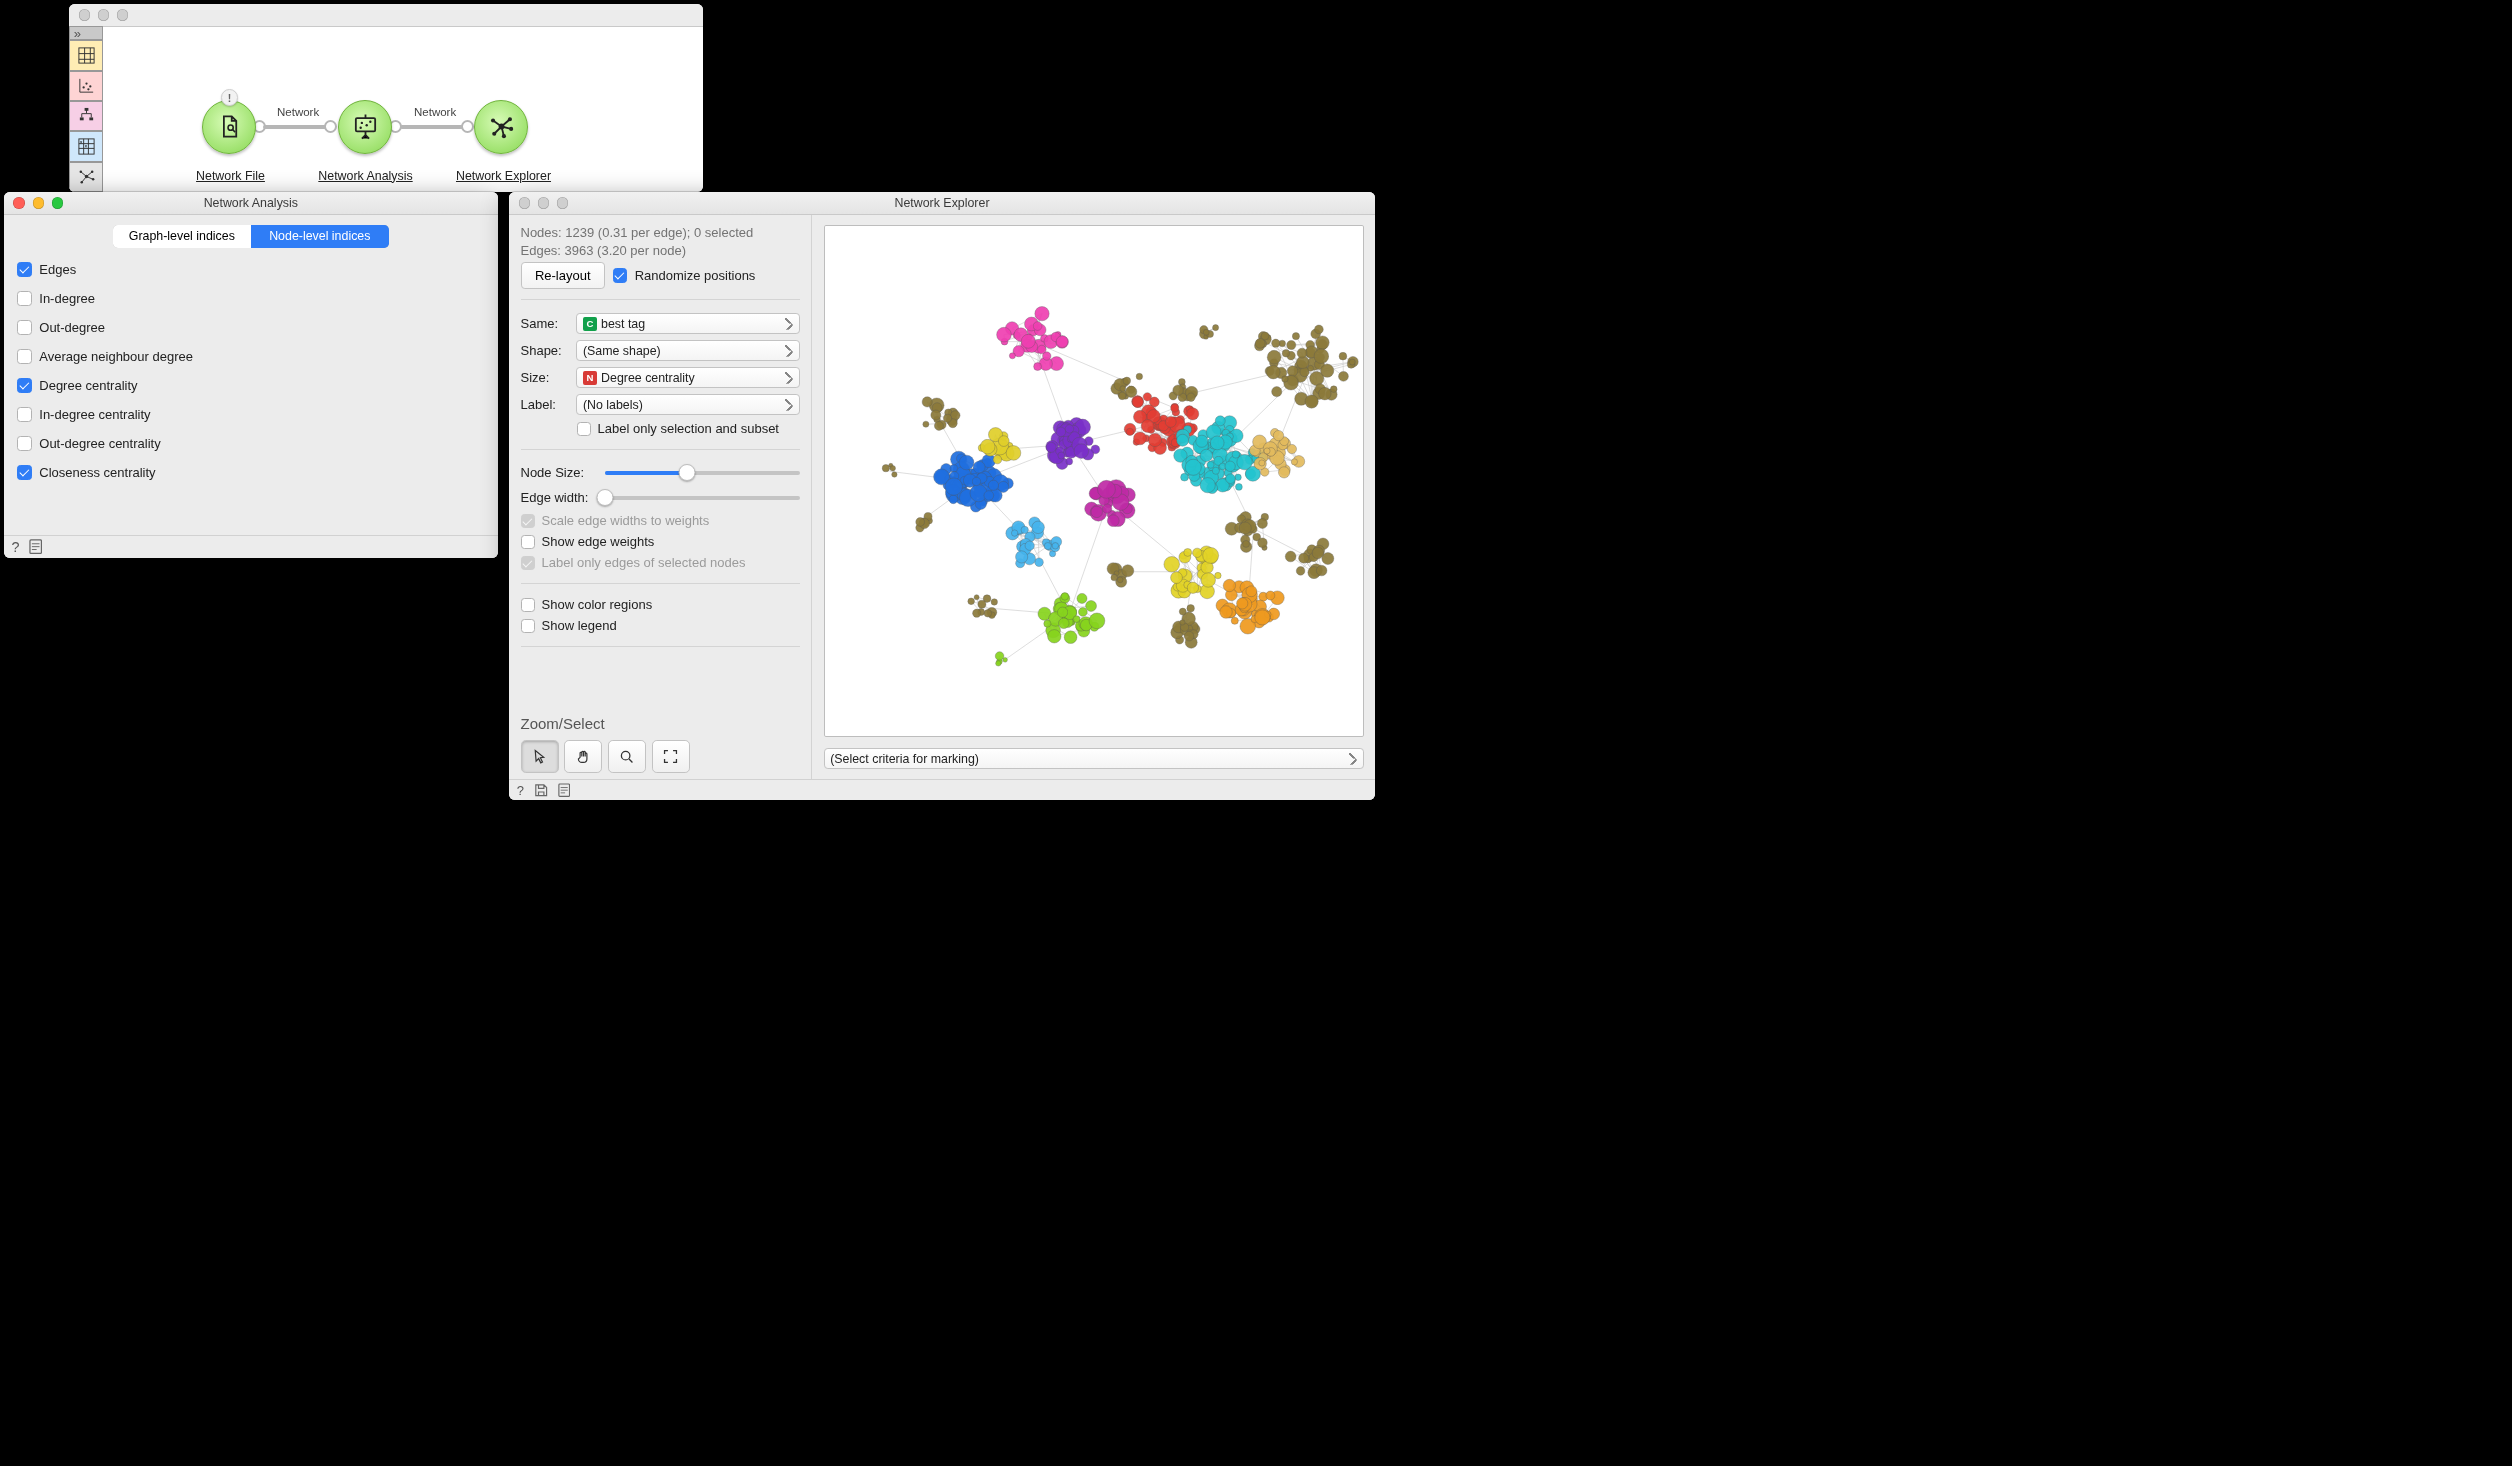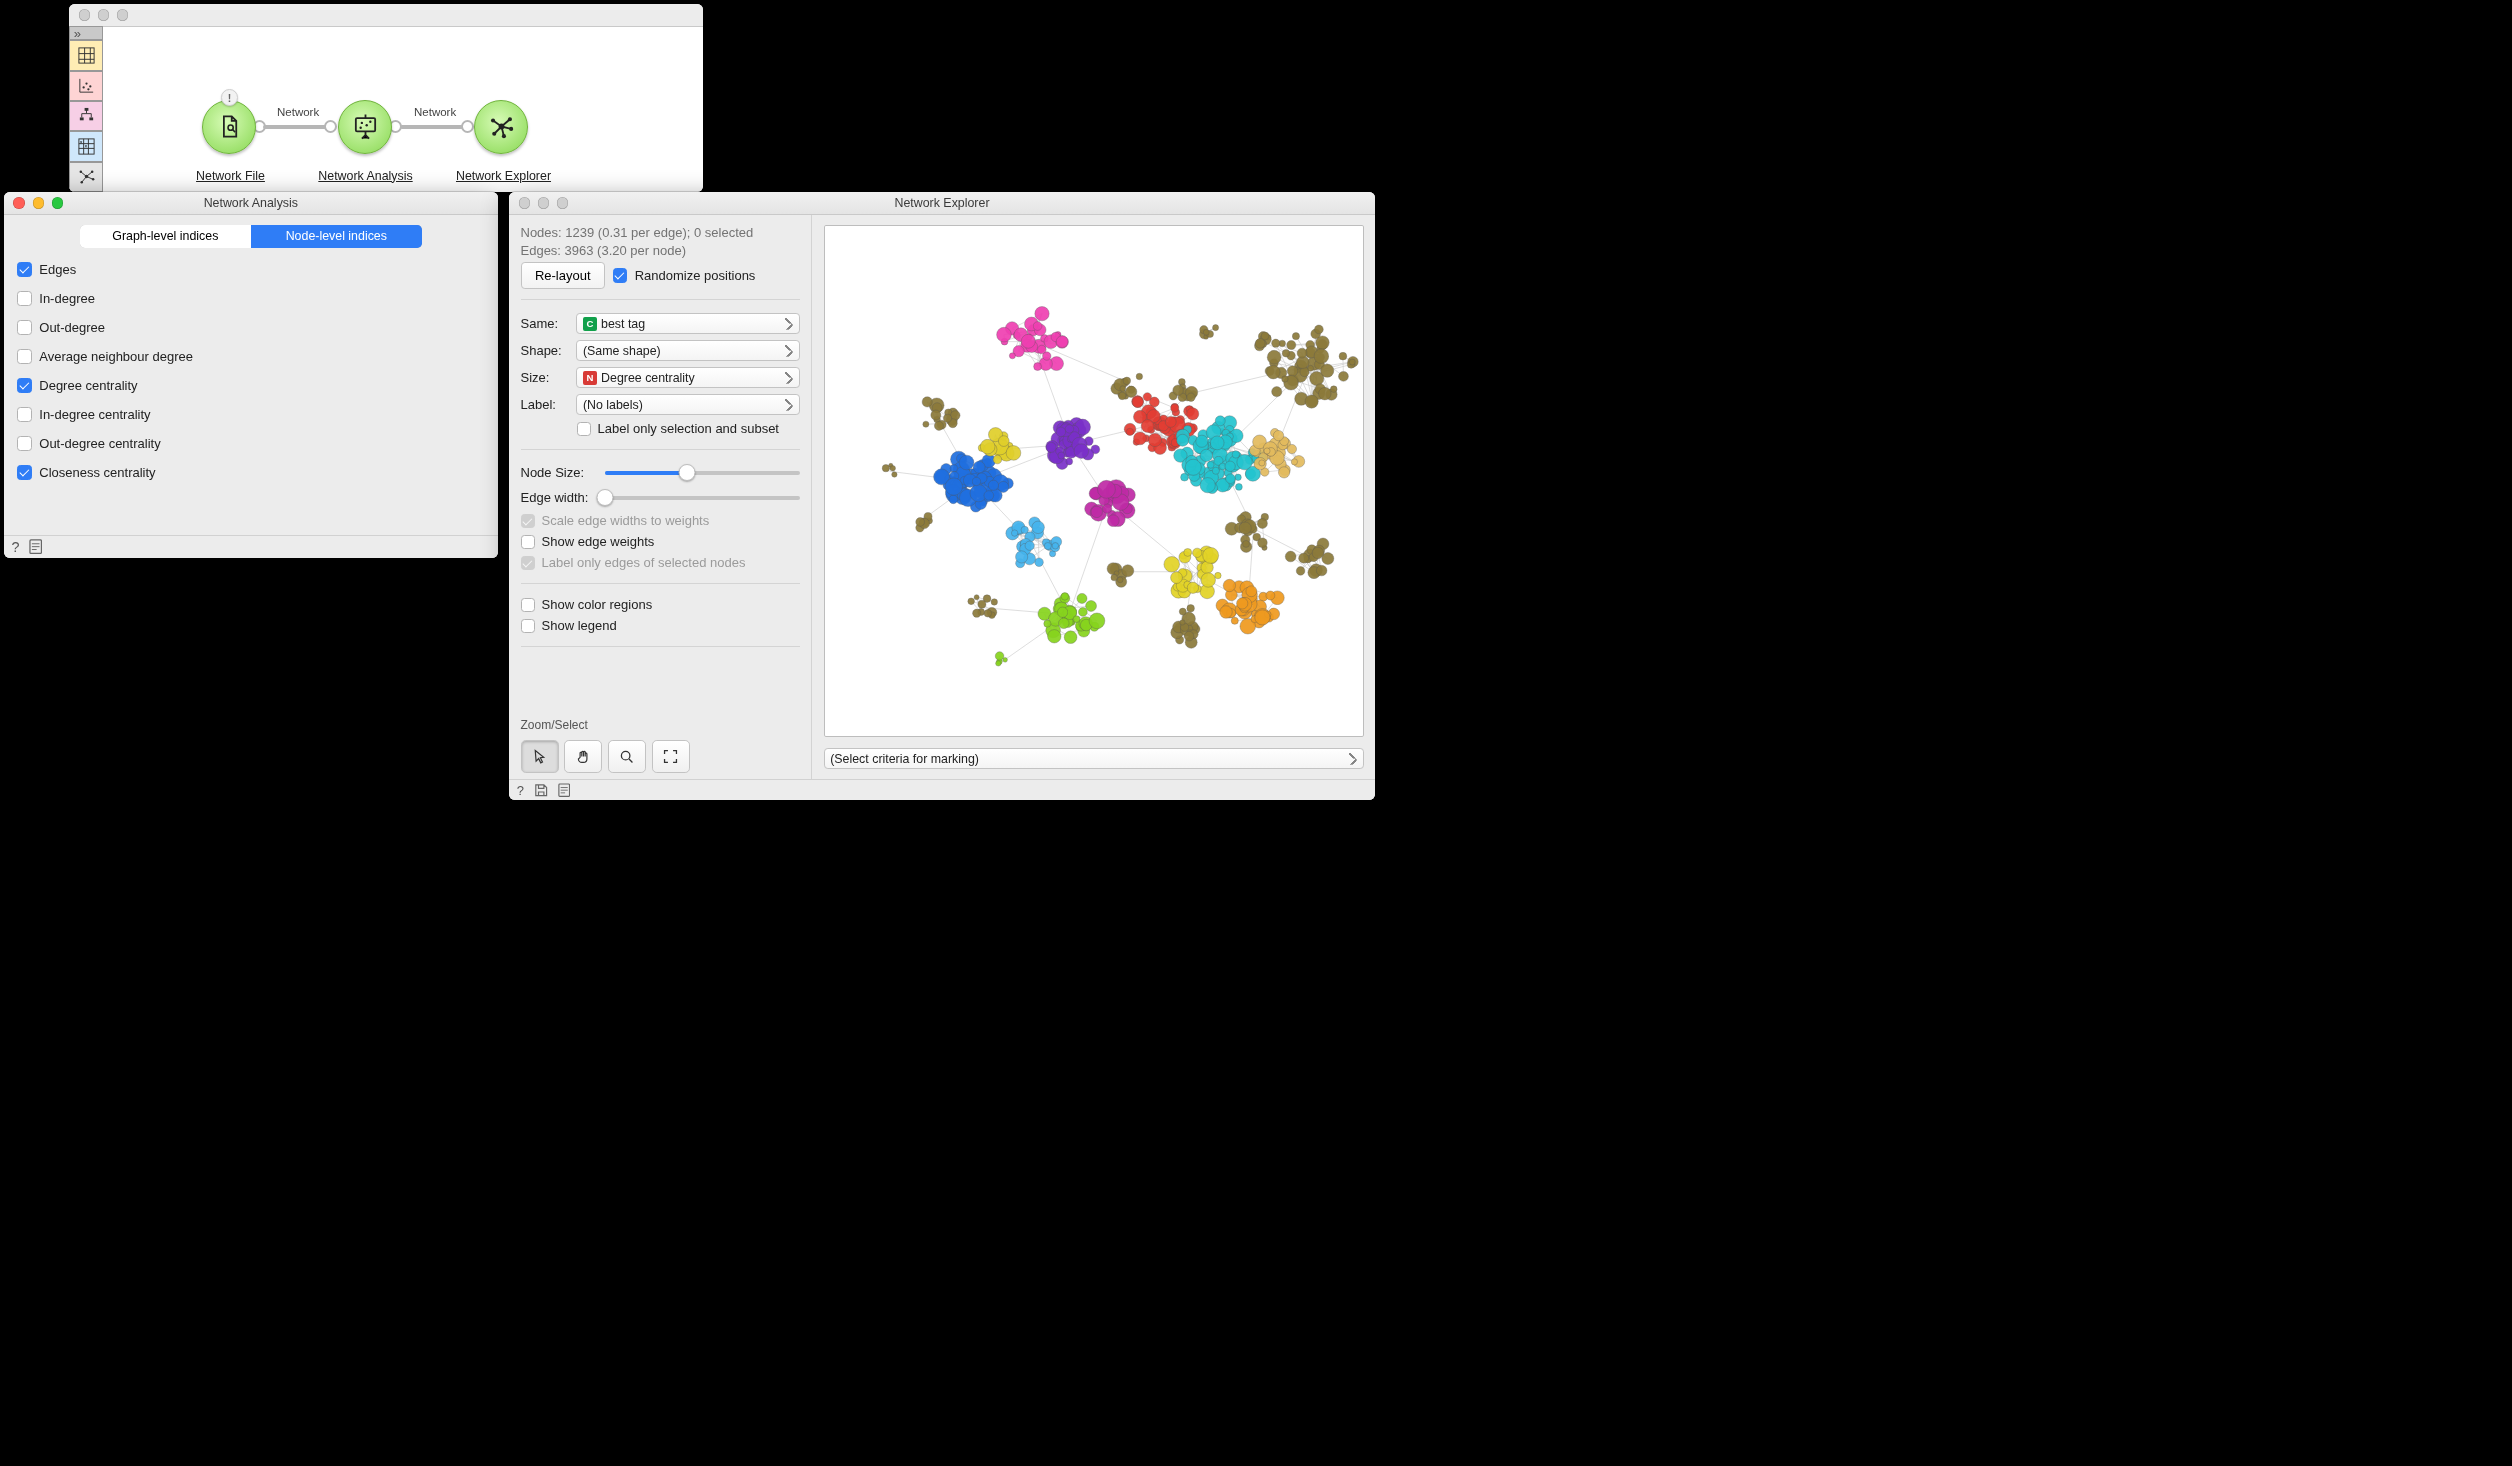--- a/index.html
+++ b/index.html
@@ -76,21 +76,21 @@
     position:absolute; width:17px; height:17px; border-radius:50%; background:#f2f2f2;
     border:1px solid #cfcfcf;
     display:flex;align-items:center;justify-content:center;
     font-size:10.5px; font-weight:700; color:#666; top:-11.5px; left:18px;
     box-shadow:0 1px 1.9px rgba(0,0,0,.2);
   }
 
   
   #na-window { left: 3.8px; top: 192px; width: 494px; height: 366px; }
   .seg {
-    margin: 9.6px auto 3.8px; width: 342px; height: 23px;
+    margin: 9.6px auto 3.8px; width: 276px; height: 23px;
     display: flex; border-radius: 4.8px; overflow: hidden;
     box-shadow: inset 0 0 0 1px #b4b4b4;
   }
   .seg button {
     flex: 1; border: none; font-size: 12.4px; cursor: pointer;
     background: #fff;
   }
   .seg button.active { background: #2f7df6; color: #fff; }
   .chk-list { padding: 3.8px 13.4px; }
   .chk-row {
@@ -155,21 +155,21 @@
   }
   .slider .fill { position:absolute; left:0; top:0; height:100%; background:#2f7df6; border-radius:1.9px;}
   .slider .thumb {
     position:absolute; top:-6.7px; width:17px;height:17px;border-radius:50%;
     background:#fff; border:1px solid #bdbdbd; box-shadow:0 1px 1.9px rgba(0,0,0,.3);
     transform:translateX(-50%);
   }
   .small-chk-row { display:flex; align-items:center; gap:6.7px; height:21px;}
   .dim { color:#9b9b9b; }
 
-  .zoom-label { font-size:12px; color:#555; margin-top:auto; }
+  .zoom-label { font-size:15px; color:#555; margin-top:auto; }
   .tool-row { display:flex; gap:5.7px; margin-top:3.8px;}
   .toolbtn {
     width:38px; height:33px; border:1px solid #c3c3c3; border-radius:4.8px;
     background:linear-gradient(#fff,#f0f0f0); display:flex;align-items:center;justify-content:center;
     cursor:pointer;
   }
   .toolbtn.active{ background:#ddd; box-shadow:inset 0 1px 2.9px rgba(0,0,0,.25);}
   #ne-main { flex:1; padding:9.6px 11.5px 9.6px 11.5px; display:flex; flex-direction:column; }
   #graph-view {
     flex:1; background:#fff; border:1px solid #bdbdbd; border-radius:1.9px;

